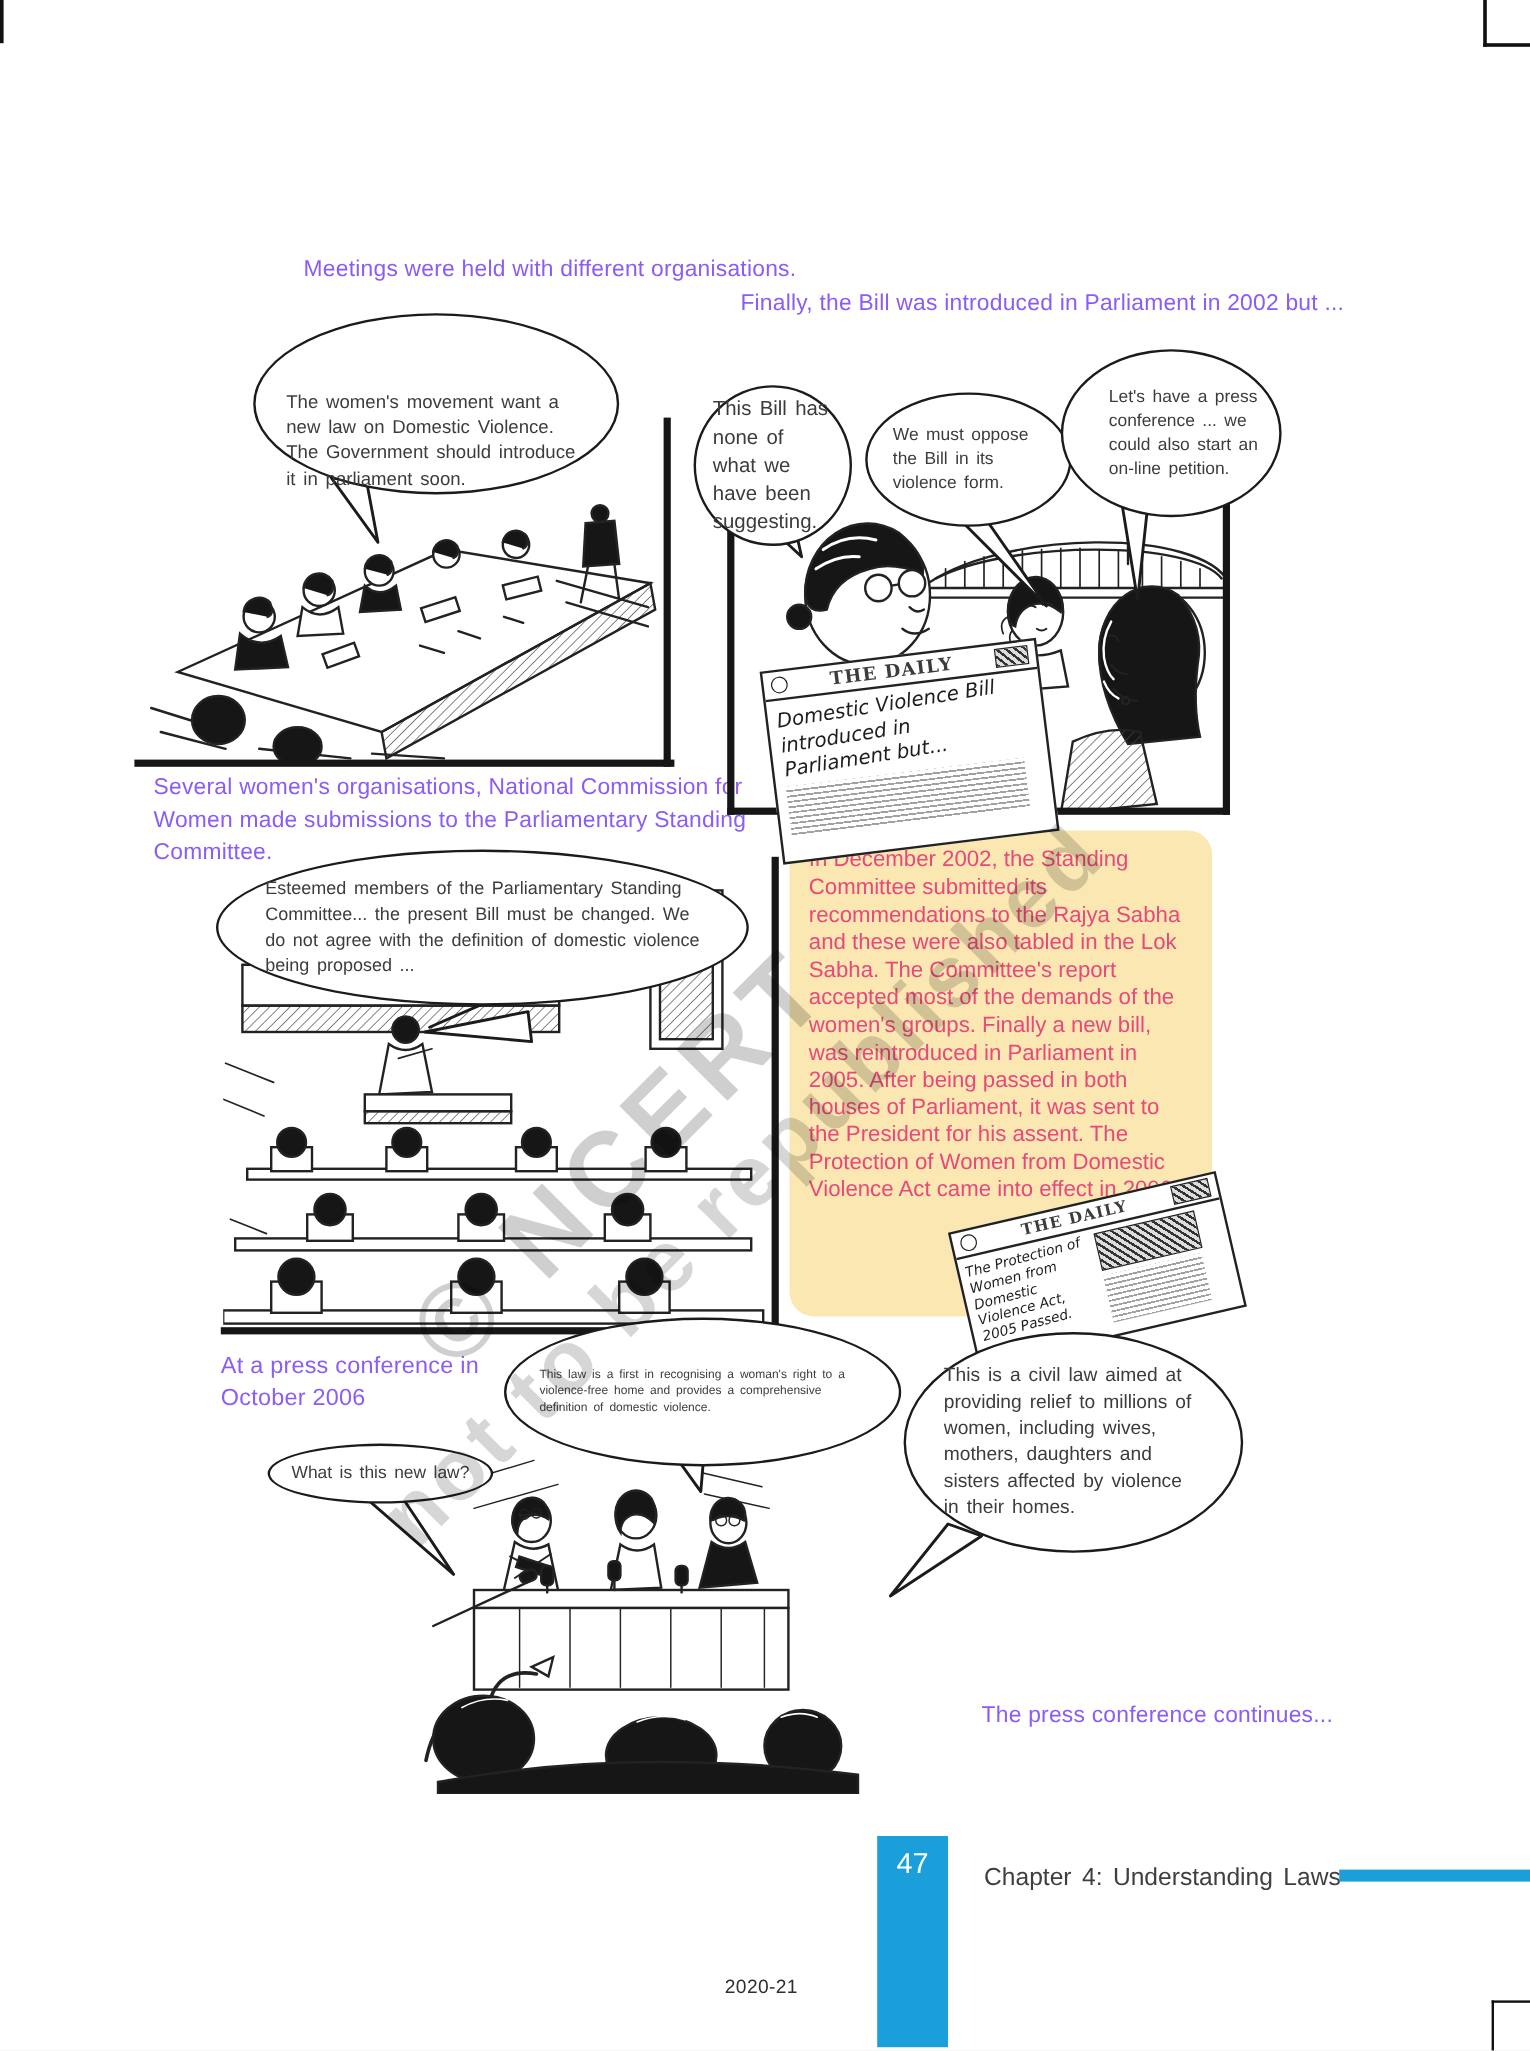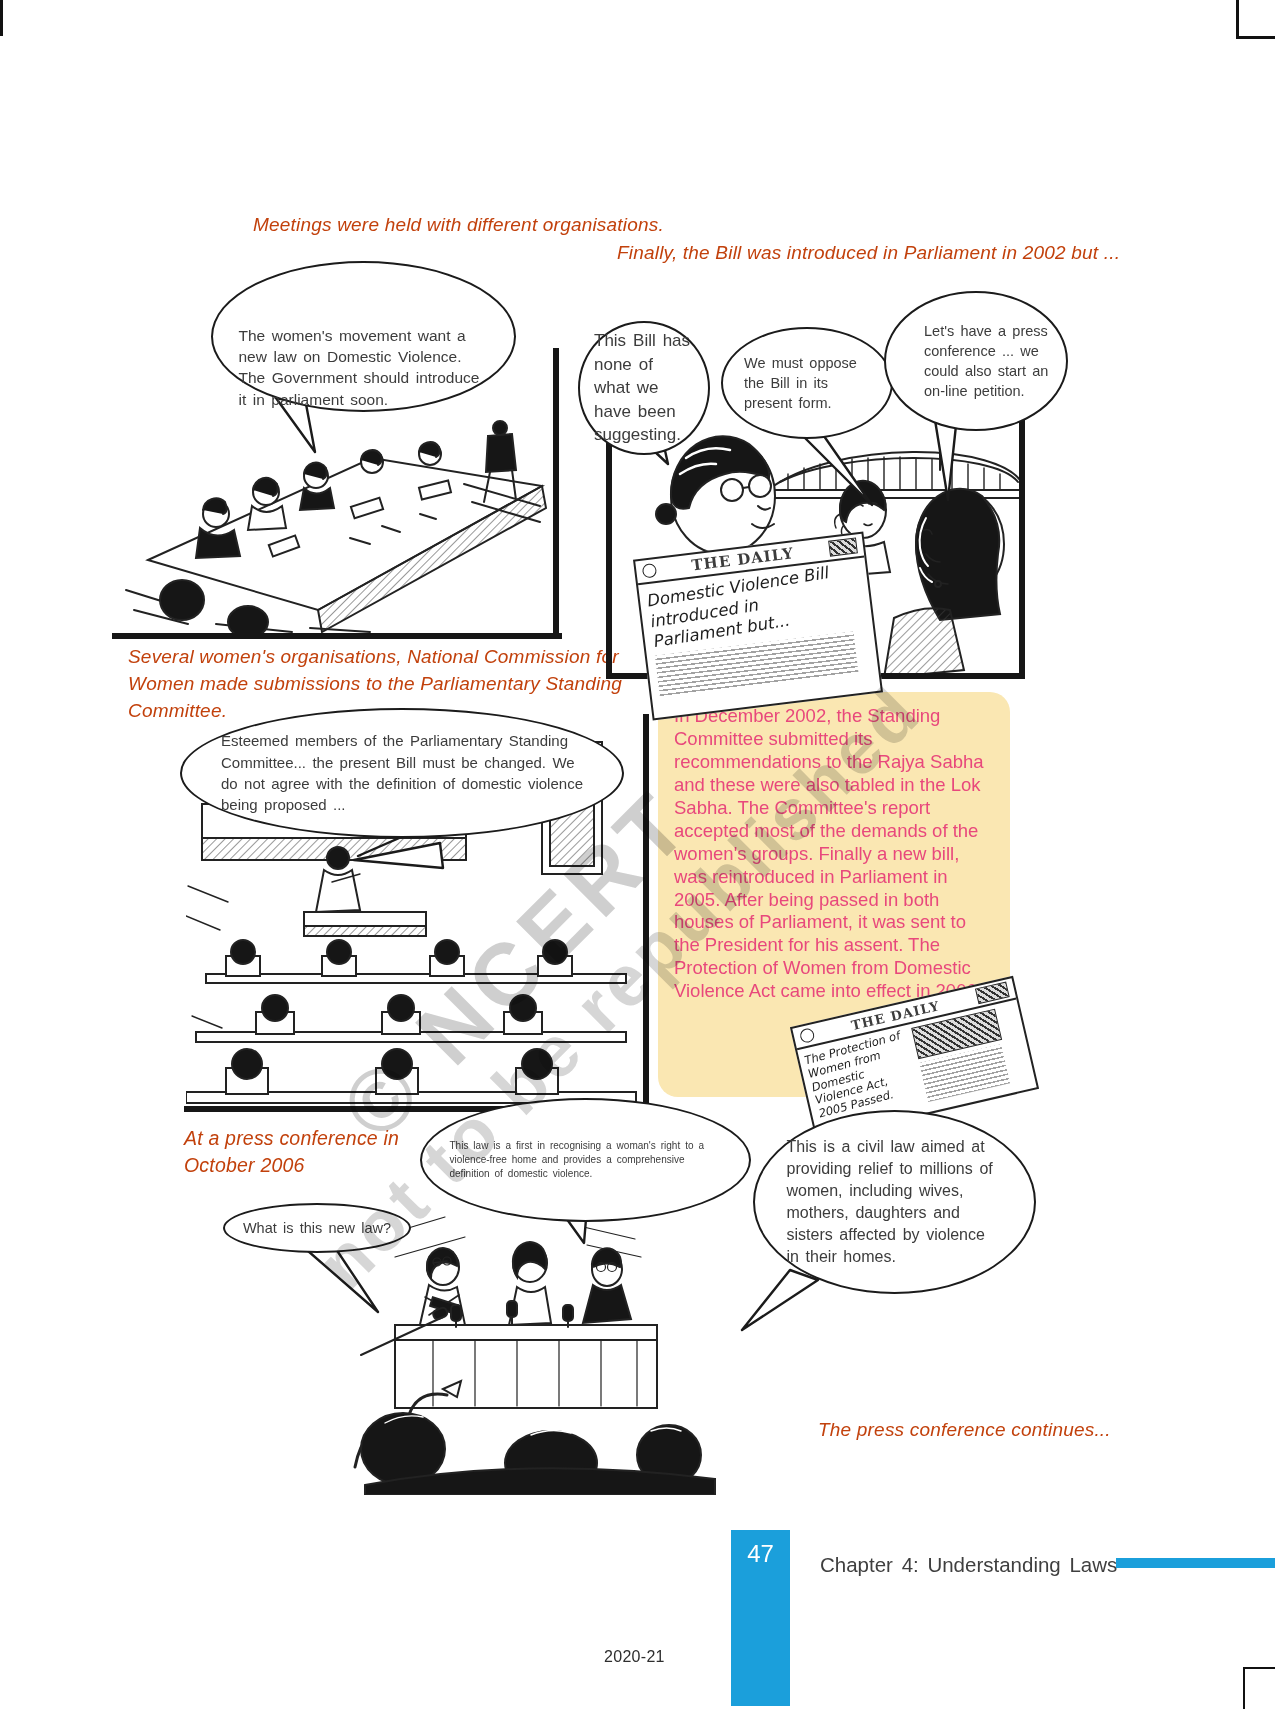--- a/index.html
+++ b/index.html
@@ -1,19 +1,19 @@
 <!DOCTYPE html>
 <html style="--accent-blue: #1B9FDB; --info-bg: #FAE7B2; --info-text: #E8487C; --ink: #1B1B1B; --text: #3C3C3C;"><head>
 <meta charset="utf-8">
 <style>
   html,body{margin:0;padding:0;background:#e8e8e8;}
   .page{position:relative;width:1275px;height:1709px;margin:0 auto;background:#ffffff;overflow:hidden;
         font-family:"Liberation Sans",sans-serif;color:var(--text,#3c3c3c);}
   .abs{position:absolute;}
-  .caption{position:absolute;z-index:2;color:#c2410c;font-weight:500;letter-spacing:.2px;font-style:italic;}
+  .caption{position:absolute;z-index:2;color:#8b5cf6;font-weight:500;letter-spacing:.2px;}
   .bubble{position:absolute;background:#fff;border:2.4px solid var(--ink,#1b1b1b);border-radius:50%;
           display:flex;align-items:center;justify-content:center;z-index:6;text-align:left;}
   .bt{color:var(--text,#3c3c3c);word-spacing:2.2px;line-height:1.38;}
   .pborder{position:absolute;background:#161616;z-index:4;}
   .tails{position:absolute;left:0;top:0;z-index:5;pointer-events:none;}
   .illus{position:absolute;z-index:2;}
   .infobox{position:absolute;left:658px;top:692px;width:352px;height:405px;background:var(--info-bg,#fae7b2);
            border-radius:20px;z-index:1;}
   .infobox .itext{padding:13px 16px 0 16px;font-size:18.5px;line-height:1.24;color:var(--info-text,#e8487c);font-weight:500;}
   .news{position:absolute;background:#fff;border:2px solid #222;z-index:5;overflow:hidden;}
@@ -293,21 +293,21 @@
 
   <div class="bubble" style="left:211px;top:261px;width:301px;height:147px;align-items:flex-end;">
     <div class="bt" style="width:250px;font-size:15.5px;">The women's movement want a new law on Domestic Violence. The Government should introduce it in parliament soon.</div>
   </div>
 
   <div class="bubble" style="left:578px;top:321px;width:128px;height:130px;">
     <div class="bt" style="width:100px;font-size:17px;">This Bill has none of what we have been suggesting.</div>
   </div>
 
   <div class="bubble" style="left:721px;top:327px;width:168px;height:108px;">
-    <div class="bt" style="width:126px;font-size:14.5px;">We must oppose the Bill in its present form.</div>
+    <div class="bt" style="width:126px;font-size:14.5px;">We must oppose the Bill in its violence form.</div>
   </div>
 
   <div class="bubble" style="left:884px;top:291px;width:180px;height:136px;justify-content:flex-end;">
     <div class="bt" style="width:142px;font-size:14.5px;">Let's have a press conference ... we could also start an on-line petition.</div>
   </div>
 
   <div class="bubble" style="left:180px;top:708px;width:440px;height:126px;">
     <div class="bt" style="width:362px;font-size:15px;line-height:1.42;">Esteemed members of the Parliamentary Standing Committee... the present Bill must be changed. We do not agree with the definition of domestic violence being proposed ...</div>
   </div>
 

